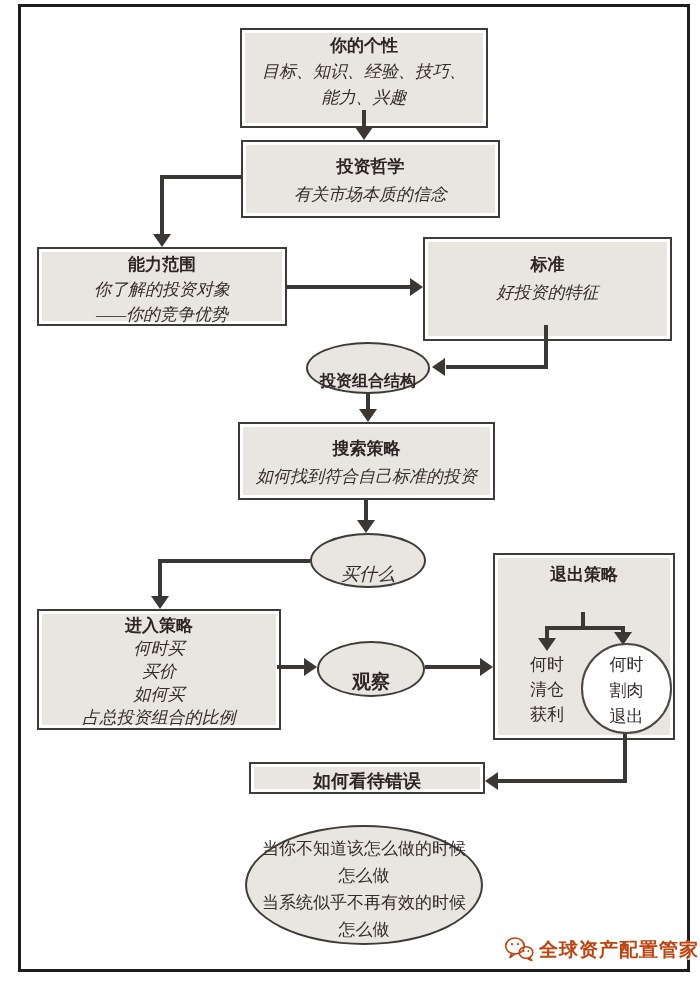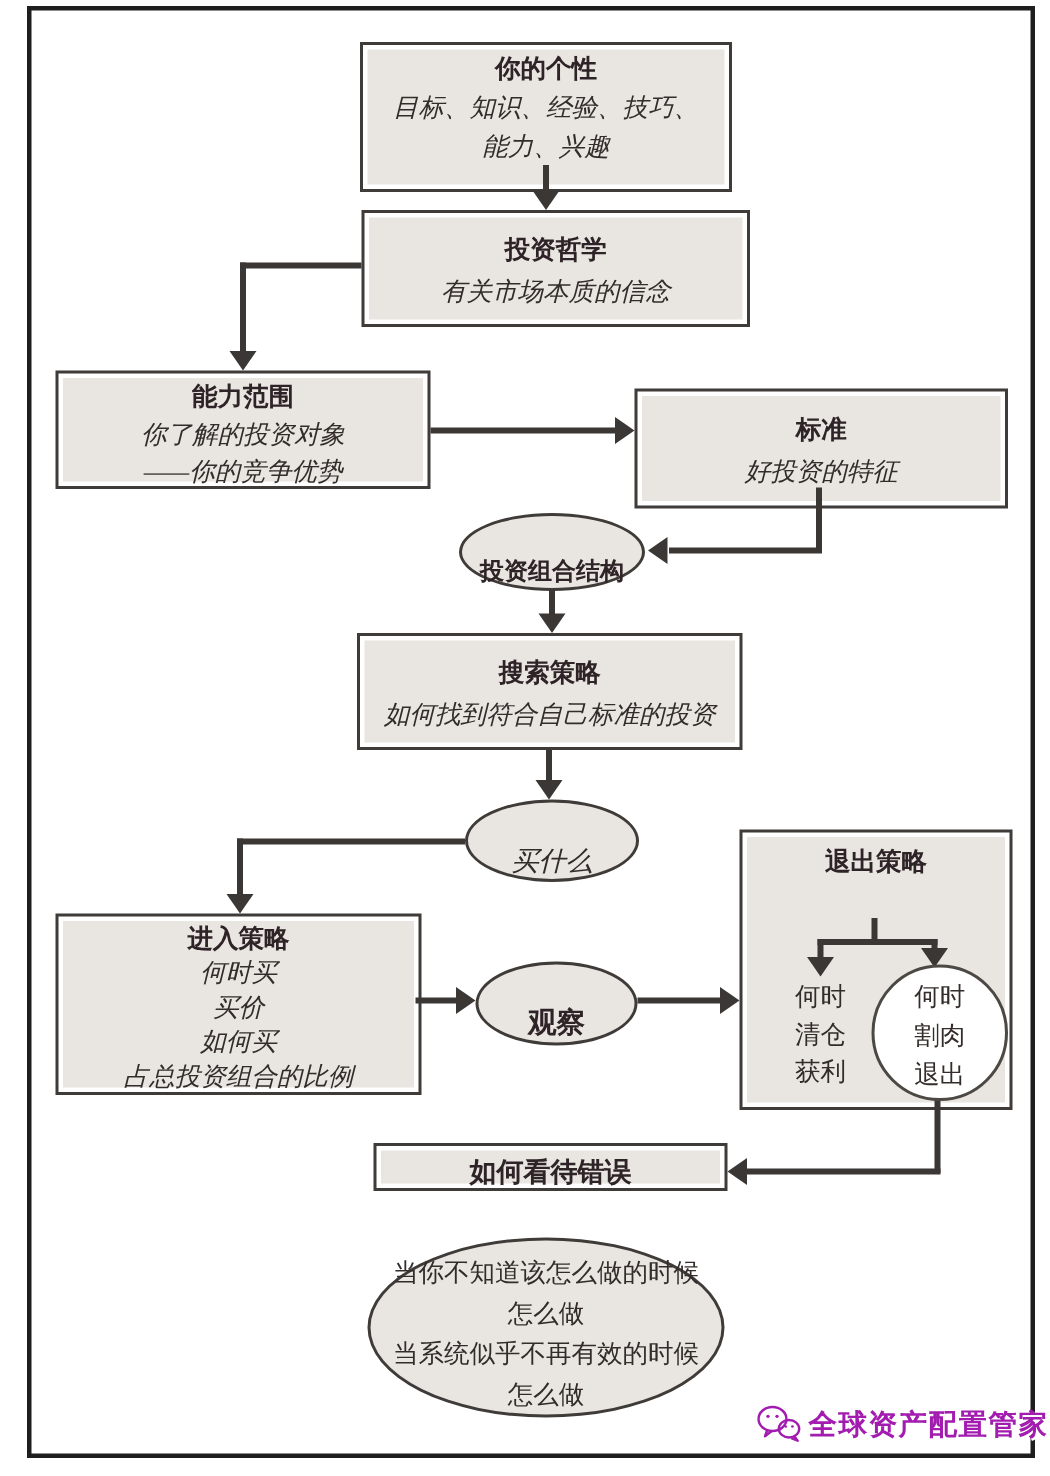--- a/index.html
+++ b/index.html
@@ -24,21 +24,21 @@
   .ah.down{border-left:9px solid transparent;border-right:9px solid transparent;border-top:13px solid #3a3734;}
   .ah.right{border-top:9px solid transparent;border-bottom:9px solid transparent;border-left:13px solid #3a3734;}
   .ah.left{border-top:9px solid transparent;border-bottom:9px solid transparent;border-right:13px solid #3a3734;}
   .exit-circle{position:absolute;left:581px;top:643px;width:91px;height:91px;
        border:2px solid #4c4844;background:#fff;border-radius:50%;z-index:3;
        box-sizing:border-box;text-align:center;padding-top:7px;line-height:26px;
        font-size:17px;z-index:5;}
   .exit-left{position:absolute;left:512px;top:652px;width:70px;text-align:center;
        line-height:25px;font-size:17px;z-index:5;}
   .watermark{position:absolute;left:504px;top:936px;display:flex;align-items:center;gap:5px;
-       color:#a21caf;z-index:5;font-family:"Liberation Sans",sans-serif;font-weight:bold;
+       color:#c2410c;z-index:5;font-family:"Liberation Sans",sans-serif;font-weight:bold;
        font-size:19px;letter-spacing:1px;text-shadow:1px 1px 0 #ffffff;}
 </style>
 </head>
 <body>
 
 <div class="frame"></div>
 
 <div class="box" style="left:240px;top:28px;width:248px;height:100px">
   <div class="bg"></div>
   <div class="content" style="padding-top:3px;line-height:26px">
@@ -58,21 +58,21 @@
 
 <div class="box" style="left:37px;top:247px;width:250px;height:79px">
   <div class="bg"></div>
   <div class="content" style="padding-top:3px;line-height:25px">
     <div class="t" style="font-size:17px">能力范围</div>
     <div class="ln-txt">你了解的投资对象</div>
     <div class="ln-txt">——你的竞争优势</div>
   </div>
 </div>
 
-<div class="box" style="left:423px;top:259px;width:249px;height:80px">
+<div class="box" style="left:423px;top:237px;width:249px;height:104px">
   <div class="bg"></div>
   <div class="content" style="padding-top:12px;line-height:28px">
     <div class="t" style="font-size:17px">标准</div>
     <div class="ln-txt">好投资的特征</div>
   </div>
 </div>
 
 <div class="ell" style="left:306px;top:342px;width:124px;height:52px">
   <div class="t" style="font-size:16px">投资组合结构</div>
 </div>

